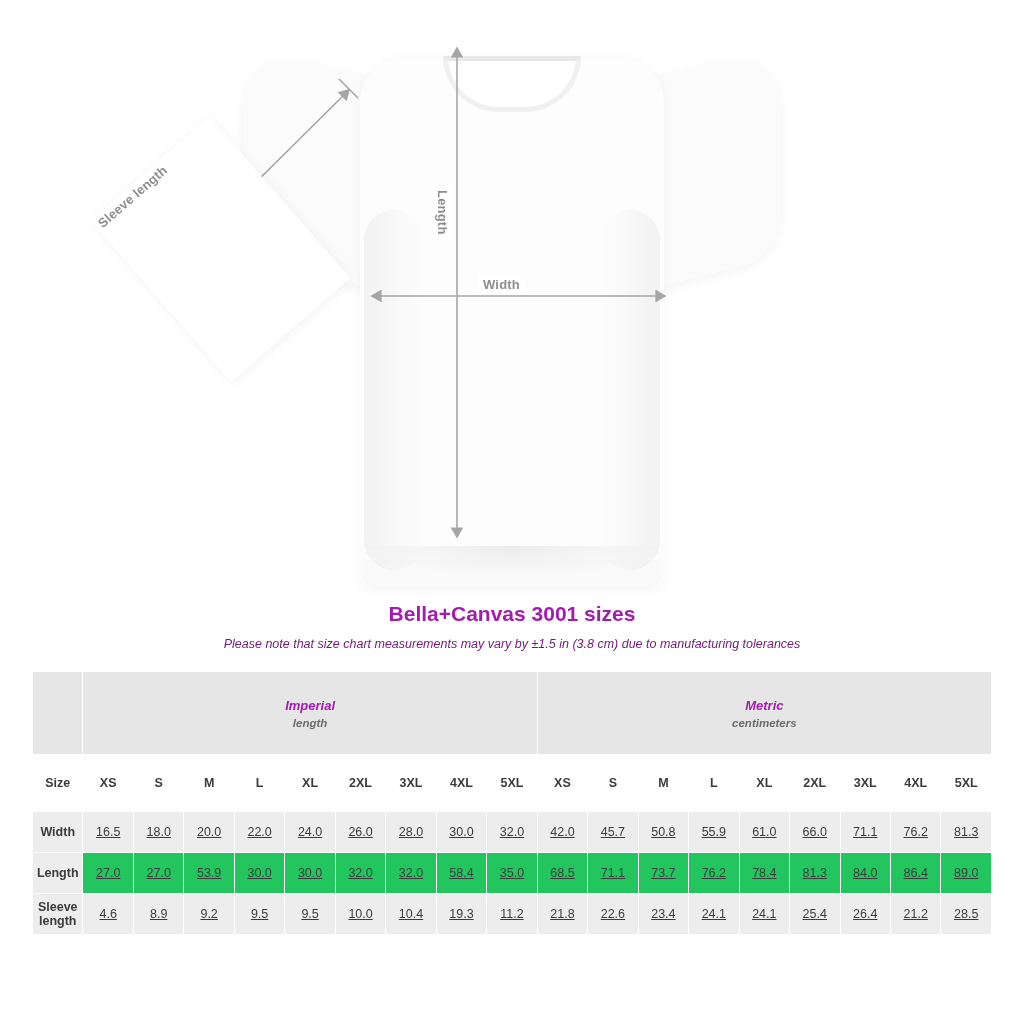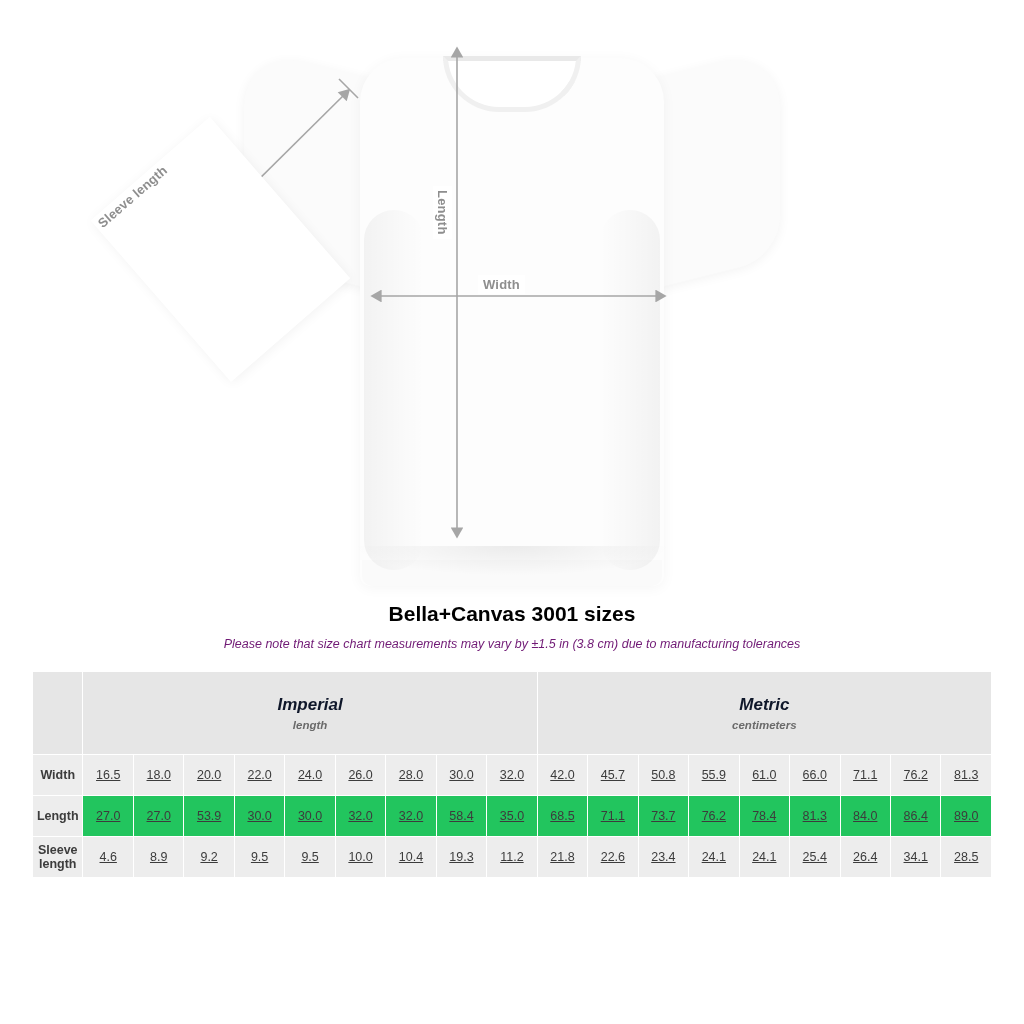--- a/index.html
+++ b/index.html
@@ -152,21 +152,21 @@
   }
 
   
   .titles {
     width: 1024px;
     text-align: center;
   }
   .chart-title {
     font-size: 21px;
     font-weight: bold;
-    color: #000000;
+    color: #a21caf;
     margin: 22px 0 8px 0;
   }
   .chart-note {
     font-size: 12.5px;
     font-style: italic;
     color: #701a75;
     margin: 11px 0 0 0;
   }
 
   
@@ -185,24 +185,24 @@
     font-size: 12.5px;
     color: #3c3c3c;
     height: 40px;
     padding: 0;
   }
   .sys-head {
     background: #e6e6e6;
     height: 82px !important;
   }
   .sys-head .sys-name {
-    font-size: 17px;
+    font-size: 13px;
     font-style: italic;
     font-weight: bold;
-    color: #0f172a;
+    color: #a21caf;
     display: block;
   }
   .sys-head .sys-unit {
     font-size: 11.5px;
     font-style: italic;
     color: #6a6a6a;
     display: block;
     margin-top: 4px;
   }
   .corner-cell {
@@ -279,20 +279,41 @@
       <tr>
         <th class="corner-cell sys-head"></th>
         <th class="sys-head" colspan="9">
           <span class="sys-name">Imperial</span>
           <span class="sys-unit">length</span>
         </th>
         <th class="sys-head" colspan="9">
           <span class="sys-name">Metric</span>
           <span class="sys-unit">centimeters</span>
         </th>
+      </tr>
+      <tr class="size-head">
+        <th class="row-label">Size</th>
+        <th>XS</th>
+        <th>S</th>
+        <th>M</th>
+        <th>L</th>
+        <th>XL</th>
+        <th>2XL</th>
+        <th>3XL</th>
+        <th>4XL</th>
+        <th>5XL</th>
+        <th>XS</th>
+        <th>S</th>
+        <th>M</th>
+        <th>L</th>
+        <th>XL</th>
+        <th>2XL</th>
+        <th>3XL</th>
+        <th>4XL</th>
+        <th>5XL</th>
       </tr>
     </thead>
     <tbody>
       <tr class="band-a">
         <td class="row-label">Width</td>
         <td class="val">16.5</td>
         <td class="val">18.0</td>
         <td class="val">20.0</td>
         <td class="val">22.0</td>
         <td class="val">24.0</td>
@@ -342,18 +363,18 @@
         <td class="val">10.4</td>
         <td class="val">19.3</td>
         <td class="val">11.2</td>
         <td class="val">21.8</td>
         <td class="val">22.6</td>
         <td class="val">23.4</td>
         <td class="val">24.1</td>
         <td class="val">24.1</td>
         <td class="val">25.4</td>
         <td class="val">26.4</td>
-        <td class="val">34.1</td>
+        <td class="val">21.2</td>
         <td class="val">28.5</td>
       </tr>
     </tbody>
   </table>
 </div>
 
 </body></html>

